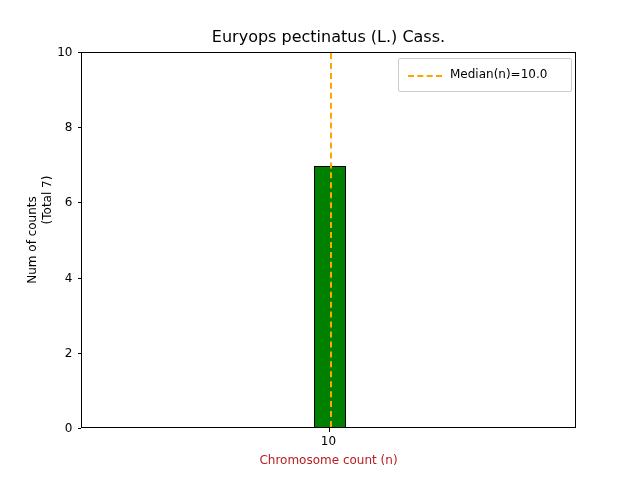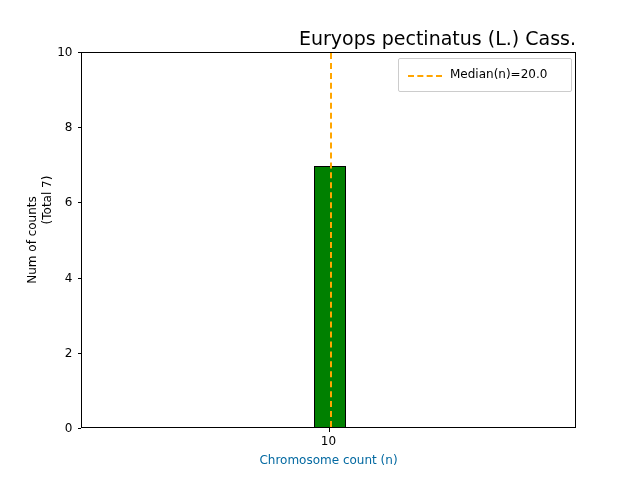--- a/index.html
+++ b/index.html
@@ -15,22 +15,22 @@
     font-family: "DejaVu Sans", sans-serif;
     overflow: hidden;
   }
 
   
   #chart-title {
     position: absolute;
     left: 81px;
     top: 27px;
     width: 495px;
-    text-align: right;
-    font-size: 19px;
+    text-align: center;
+    font-size: 16px;
     color: #000000;
     white-space: nowrap;
   }
 
   
   #plot-area {
     position: absolute;
     left: 81px;
     top: 52px;
     width: 495px;
@@ -98,21 +98,21 @@
   }
 
   
   #xlabel {
     position: absolute;
     left: 81px;
     top: 453px;
     width: 495px;
     text-align: center;
     font-size: 12px;
-    color: #0369a1;
+    color: #b91c1c;
     white-space: nowrap;
   }
   .ylabel-line {
     position: absolute;
     transform-origin: 50% 50%;
     transform: translate(-50%, -50%) rotate(-90deg);
     font-size: 12px;
     color: #000000;
     white-space: nowrap;
   }
@@ -200,17 +200,17 @@
 
   <div id="xlabel">Chromosome count (n)</div>
 
   <div id="ylabel-main" class="ylabel-line">Num of counts</div>
 
   <div id="ylabel-sub" class="ylabel-line">(Total 7)</div>
 
   <div id="legend">
     <span id="legend-swatch"></span>
     <span id="legend-text">
-      <span>Median(n)=20.0</span>
+      <span>Median(n)=10.0</span>
     </span>
   </div>
 
 </div>
 
 </body></html>

